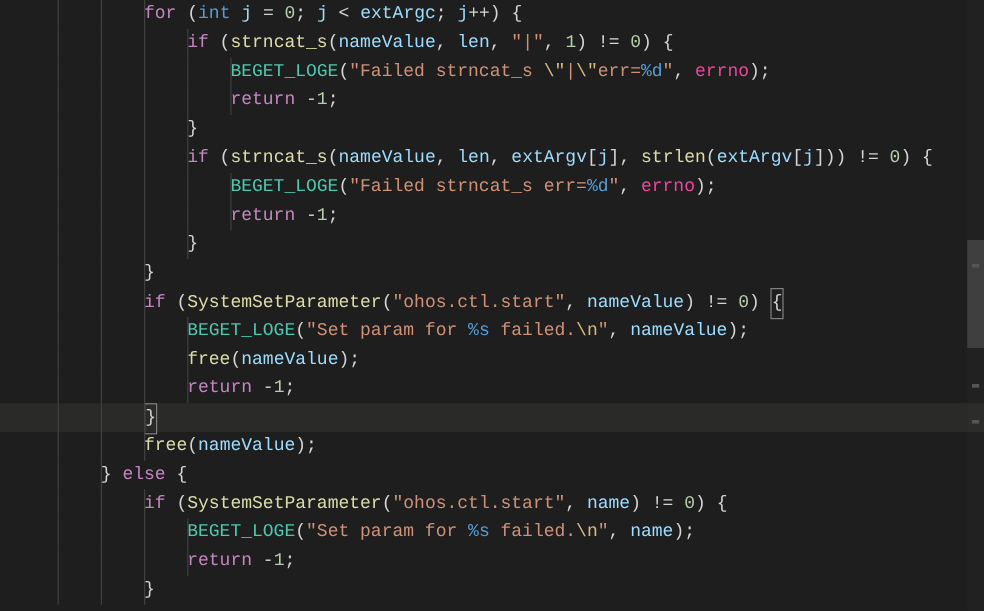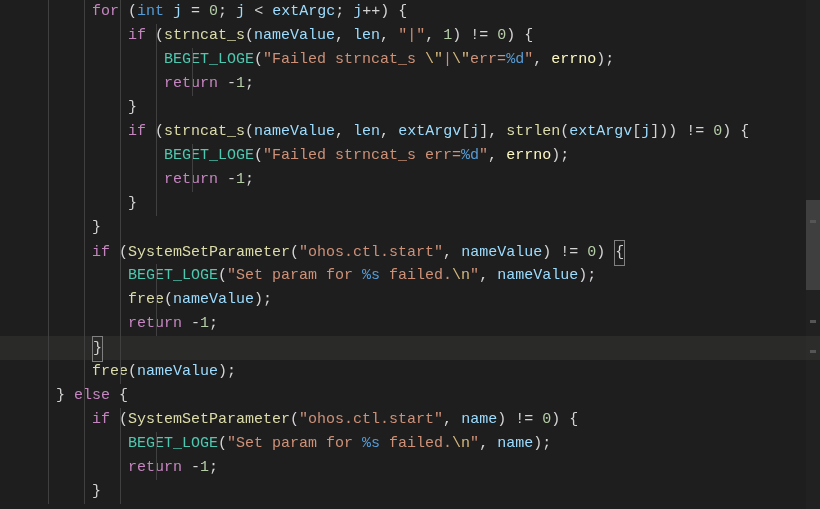--- a/index.html
+++ b/index.html
@@ -14,36 +14,37 @@
     font-family: Consolas, 'Courier New', monospace;
     font-size: 15px;
     line-height: 24px;
     color: #d4d4d4;
     white-space: pre;
     padding: 0;
     position: relative;
   }
   .line {
     height: 24px;
+    padding-left: 28px;
     position: relative;
   }
   .line.hl {
     background: #2a2a28;
   }
   .indent-guide {
     position: absolute;
     top: 0;
     bottom: 0;
     width: 1px;
     background: #404040;
   }
   .tok-kw     { color: #c586c0; }
   .tok-type   { color: #569cd6; }
   .tok-func   { color: #dcdcaa; }
-  .tok-const  { color: #fef9c3; }
+  .tok-const  { color: #ec4899; }
   .tok-def    { color: #4ec9b0; }
   .tok-var    { color: #9cdcfe; }
   .tok-str    { color: #ce9178; }
   .tok-num    { color: #b5cea8; }
   .tok-op     { color: #d4d4d4; }
   .tok-punc   { color: #d4d4d4; }
   .tok-esc    { color: #d7ba7d; }
   .cursor-box {
     border: 1px solid #808080;
     padding: 0 0px;

